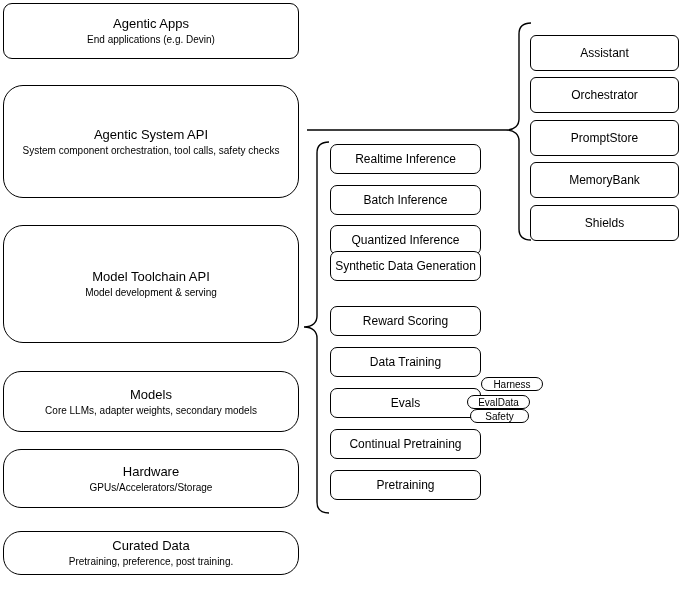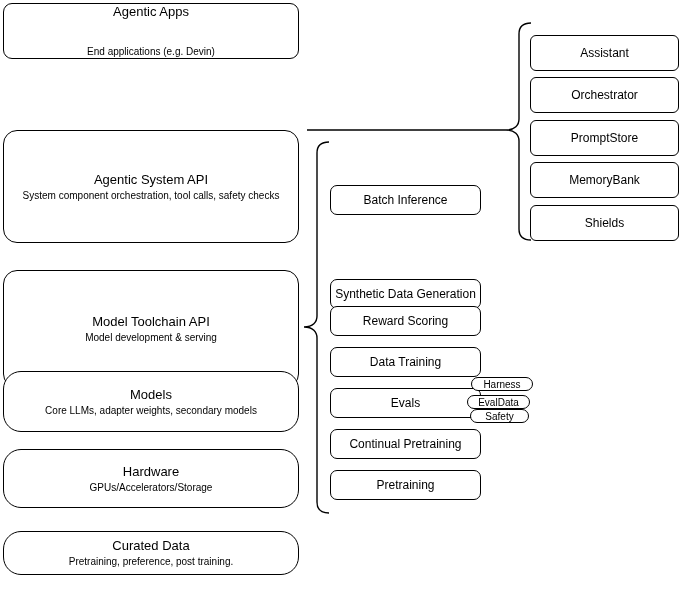--- a/index.html
+++ b/index.html
@@ -53,34 +53,34 @@
     border-radius: 999px;
     display: flex;
     align-items: center;
     justify-content: center;
     font-size: 10px;
     line-height: 11px;
     z-index: 3;
   }
   .r9  { border-radius: 9px; }
   .r10 { border-radius: 18px; }
-  .r20 { border-radius: 14px; margin-top: 45px; }
+  .r20 { border-radius: 20px; }
 </style>
 </head>
 <body>
 
 <div class="canvas">
 
   <svg class="overlay" viewBox="0 0 682 591" fill="none" stroke="#000000" stroke-width="1.4">
     <path d="M307 130 L506 130"></path>
     <path d="M329 142 C321 142 317 146 317 153 L317 316 C317 322 313 327 304 327 C313 327 317 332 317 338 L317 502 C317 509 321 513 329 513"></path>
     <path d="M531 23 C523 23 519 27 519 34 L519 119 C519 125 515 130 506 130 C515 130 519 135 519 141 L519 229 C519 236 523 240 531 240"></path>
   </svg>
 
-  <div class="node lbox r9" style="top:3px;height:56px;justify-content:space-between;">
+  <div class="node lbox r9" style="top:3px;height:56px;">
     <div class="title">Agentic Apps</div>
     <div class="subtitle">End applications (e.g. Devin)</div>
   </div>
   <div class="node lbox r20" style="top:85px;height:113px;">
     <div class="title">Agentic System API</div>
     <div class="subtitle">System component orchestration, tool calls, safety checks</div>
   </div>
   <div class="node lbox r20" style="top:225px;height:118px;">
     <div class="title">Model Toolchain API</div>
     <div class="subtitle">Model development &amp; serving</div>
@@ -91,43 +91,49 @@
   </div>
   <div class="node lbox r10" style="top:449px;height:59px;">
     <div class="title">Hardware</div>
     <div class="subtitle">GPUs/Accelerators/Storage</div>
   </div>
   <div class="node lbox r10" style="top:531px;height:44px;">
     <div class="title">Curated Data</div>
     <div class="subtitle">Pretraining, preference, post training.</div>
   </div>
 
+  <div class="node mbox" style="top:144px;">
+    <span>Realtime Inference</span>
+  </div>
   <div class="node mbox" style="top:185px;">
     <span>Batch Inference</span>
   </div>
-  <div class="node mbox" style="top:279px;">
+  <div class="node mbox" style="top:225px;">
+    <span>Quantized Inference</span>
+  </div>
+  <div class="node mbox" style="top:251px;">
     <span>Synthetic Data Generation</span>
   </div>
   <div class="node mbox" style="top:306px;">
     <span>Reward Scoring</span>
   </div>
   <div class="node mbox" style="top:347px;">
     <span>Data Training</span>
   </div>
   <div class="node mbox" style="top:388px;">
     <span>Evals</span>
   </div>
   <div class="node mbox" style="top:429px;">
     <span>Continual Pretraining</span>
   </div>
   <div class="node mbox" style="top:470px;">
     <span>Pretraining</span>
   </div>
 
-  <div class="pill" style="left:471px;top:377px;width:62px;height:14px;">
+  <div class="pill" style="left:481px;top:377px;width:62px;height:14px;">
     <span>Harness</span>
   </div>
   <div class="pill" style="left:467px;top:395px;width:63px;height:14px;">
     <span>EvalData</span>
   </div>
   <div class="pill" style="left:470px;top:409px;width:59px;height:14px;">
     <span>Safety</span>
   </div>
 
   <div class="node rbox" style="top:35px;">

